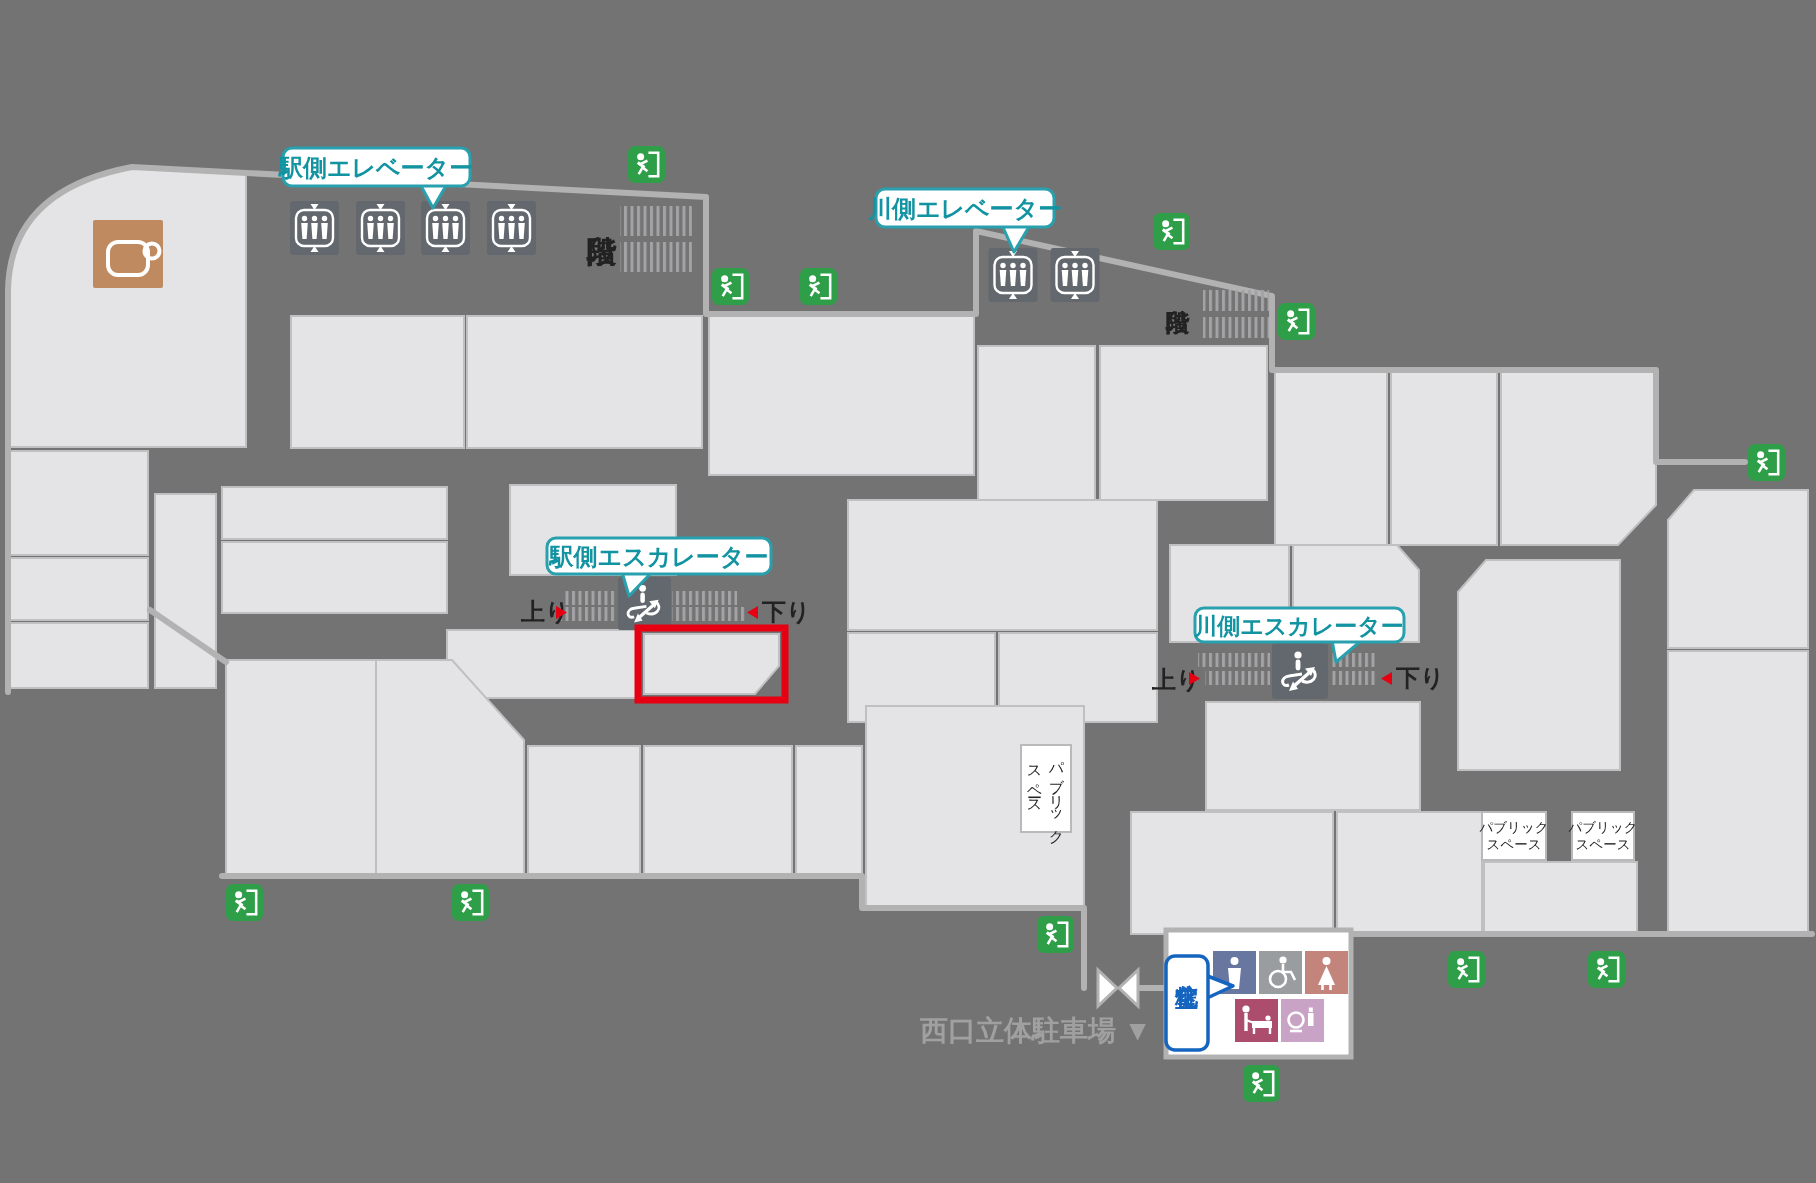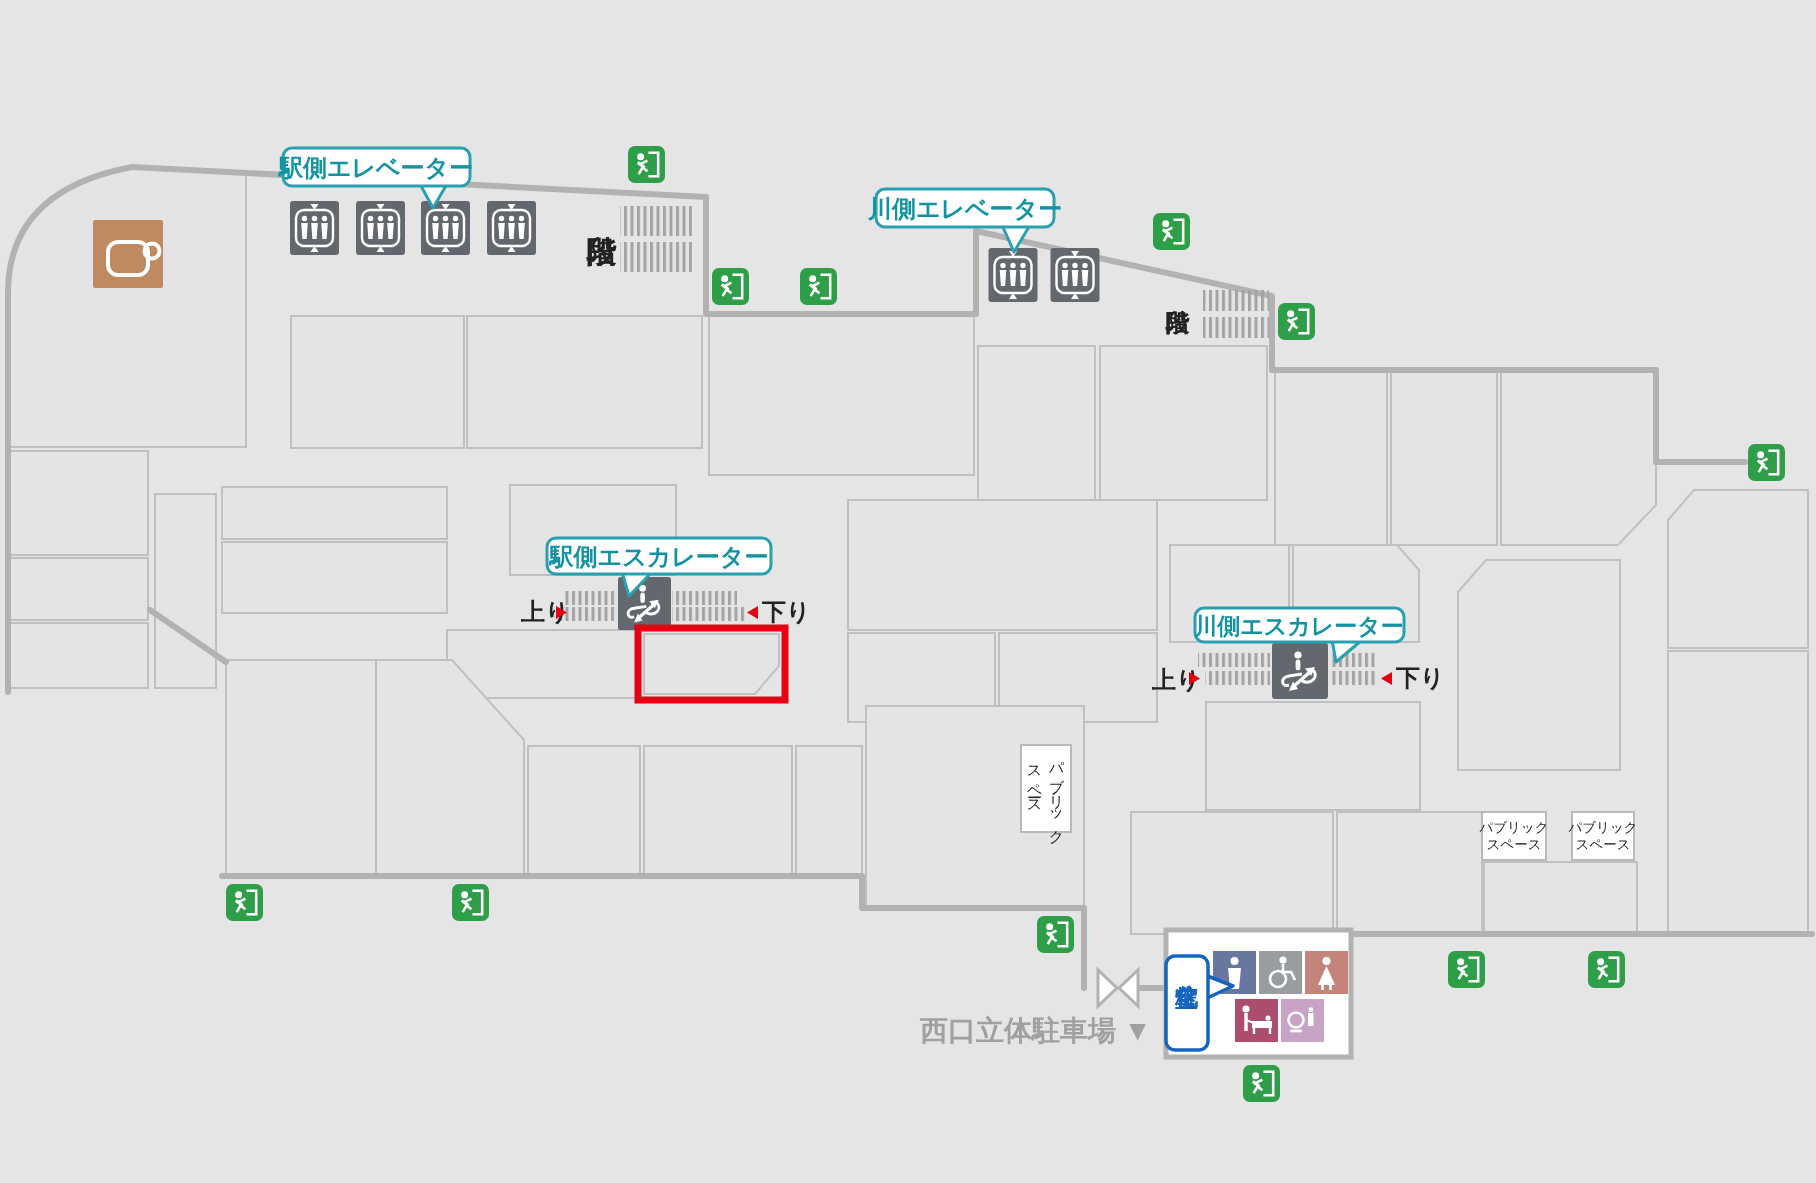--- a/index.html
+++ b/index.html
@@ -1,17 +1,17 @@
 <!DOCTYPE html>
 <html><head>
 <meta charset="utf-8">
 <style>
   html,body{margin:0;padding:0;background:#ffffff;}
   body{font-family:"Liberation Sans","DejaVu Sans",sans-serif;}
-  .stage{position:relative;width:1816px;height:1183px;background:#e5e5e5;overflow:hidden;text-align:center;}
+  .stage{position:relative;width:1816px;height:1183px;background:#737373;overflow:hidden;text-align:center;}
   svg text{font-family:"Liberation Sans","DejaVu Sans",sans-serif;}
   .store{fill:#e4e4e6;stroke:#c0c0c2;stroke-width:2;}
   .wall{fill:none;stroke:#b2b2b2;stroke-width:6;stroke-linejoin:round;stroke-linecap:round;}
   .whitebox{fill:#ffffff;stroke:#b9b9b9;stroke-width:2;}
   .bubble{fill:#ffffff;stroke:#29a0ad;stroke-width:3;}
   .bubble-tip{fill:#ffffff;stroke:#29a0ad;stroke-width:3;stroke-linejoin:round;}
   .bubble-txt{fill:#1293a2;font-weight:bold;}
   .bluebubble{fill:#ffffff;stroke:#1565c0;stroke-width:3.5;}
   .bluetip{fill:#ffffff;stroke:#1565c0;stroke-width:3.5;stroke-linejoin:round;}
   .bluetxt{fill:#1565c0;font-weight:bold;}

